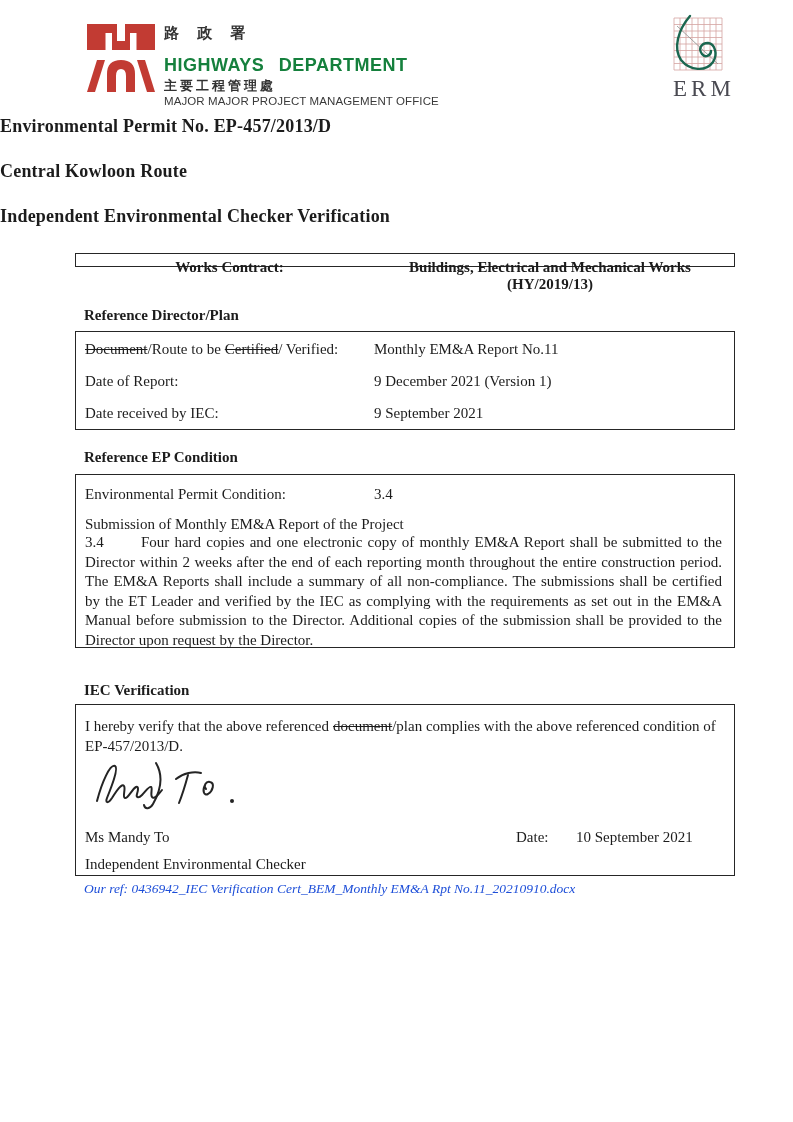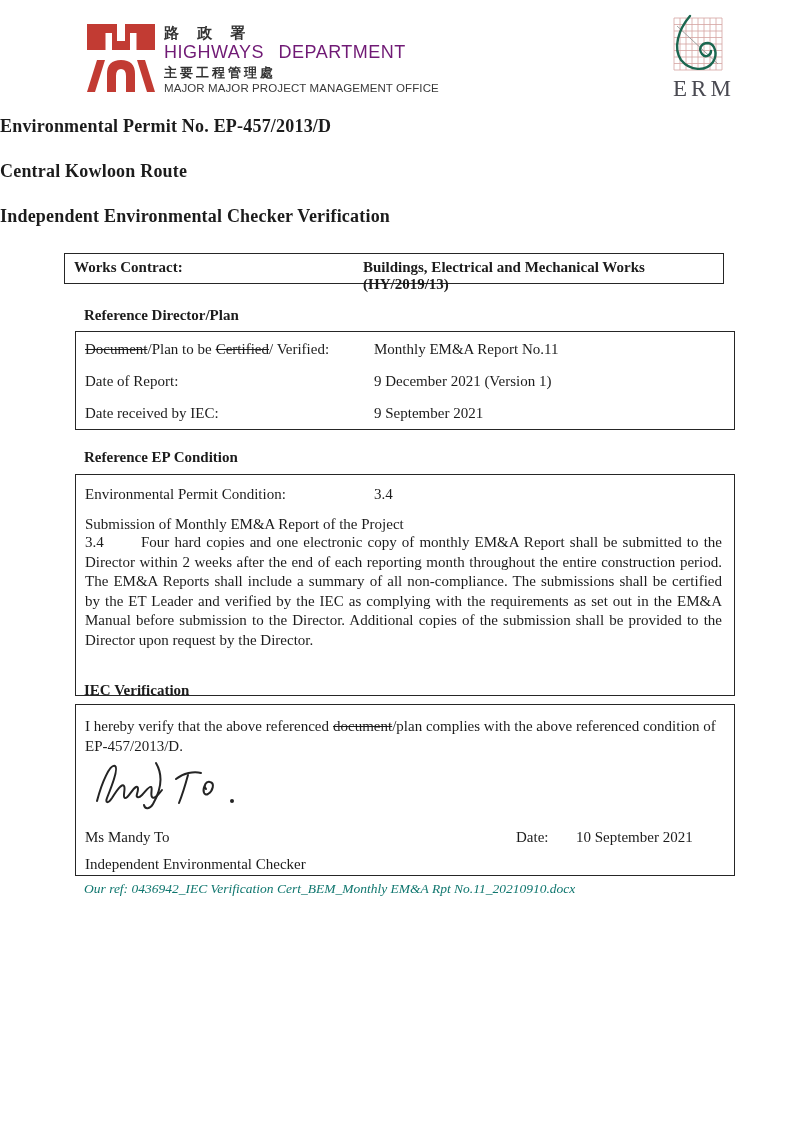--- a/index.html
+++ b/index.html
@@ -14,33 +14,33 @@
   .lbl { width:289px; flex:none; }
   .strike { text-decoration:line-through; }
   .title { left:0; width:793px; text-align:left; font-size:18px; font-weight:bold; letter-spacing:0.2px; }
   .sec-heading { font-size:15px; font-weight:bold; }
   .cell-text { font-size:15px; }
   .pre { white-space:pre-wrap; }
 
   
   .hd-text { left:164px; top:24px; color:#333; font-family:"Liberation Sans", sans-serif; }
   .hd-zh1 { font-size:15px; font-weight:bold; letter-spacing:7px; line-height:17px; }
-  .hd-en1 { font-size:18px; font-weight:normal; letter-spacing:0.5px; word-spacing:9px; line-height:20px; margin-top:1px; color:#701a75; }
+  .hd-en1 { font-size:18px; font-weight:bold; letter-spacing:0.5px; word-spacing:9px; line-height:20px; margin-top:14px; color:#15803d; }
   .hd-zh2 { font-size:13px; font-weight:bold; letter-spacing:3px; line-height:15px; margin-top:3px; }
   .hd-en2 { font-size:11.5px; letter-spacing:0.1px; line-height:13px; margin-top:2px; color:#3a3a3a; }
 
   
   .ref-row { height:32px; padding-left:9px; font-size:15px; display:flex; }
   .works-value { font-weight:bold; }
 
   .clause { text-align:justify; line-height:19.6px; font-size:15px; padding-right:2px; }
   .clause-no { display:inline-block; width:56px; }
 
   .statement { line-height:20px; font-size:15px; }
-  .footer-ref { font-style:italic; font-size:13.5px; color:#0f766e; }
+  .footer-ref { font-style:italic; font-size:13.5px; color:#1d4ed8; }
 </style>
 </head>
 <body>
 
 <div class="page">
 
   <div class="abs" style="left:85px; top:24px;">
     <svg width="72" height="70" viewBox="0 0 72 70">
       <g fill="#c23b33">
         <rect x="2" y="0" width="30" height="9"></rect>
@@ -89,48 +89,48 @@
       <line x1="17" y1="12" x2="58" y2="50" stroke="#999999" stroke-width="0.9"></line>
       <path d="M30,2 C18,16 13,34 21,46 C30,57 46,58 53,48 C58,40 55,30 48,29 C41,29 38,35 42,40 C45,44 51,42 51,37" fill="none" stroke="#1b6750" stroke-width="2.4" stroke-linecap="round"></path>
       <text x="13" y="82" font-family="Liberation Serif, serif" font-size="23" letter-spacing="4" fill="#4a4a52">ERM</text>
     </svg>
   </div>
 
   <div class="abs title" style="top:116px;">Environmental Permit No. EP-457/2013/D</div>
   <div class="abs title" style="top:161px;">Central Kowloon Route</div>
   <div class="abs title" style="top:206px;">Independent Environmental Checker Verification</div>
 
-  <div class="abs box" style="left:64px; top:253px; width:660px; height:31px;">
+  <div class="abs box" style="left:75px; top:253px; width:660px; height:14px;text-align:center;">
     <div class="row" style="padding:5px 8px 0 9px; font-size:15px;">
       <div class="lbl b">Works Contract:</div>
       <div class="works-value pre">Buildings, Electrical and Mechanical Works  (HY/2019/13)</div>
     </div>
   </div>
 
   <div class="abs sec-heading" style="left:84px; top:307px;">Reference Director/Plan</div>
 
   <div class="abs box" style="left:75px; top:331px; width:660px; height:99px; padding-top:9px;">
     <div class="ref-row">
-      <div class="lbl"><span class="strike">Document</span><span>/Plan to be</span><span class="strike" style="margin-left:4px;">Certified</span><span>/ Verified:</span>
+      <div class="lbl"><span class="strike">Document</span><span>/Route to be</span><span class="strike" style="margin-left:4px;">Certified</span><span>/ Verified:</span>
       </div>
       <div>Monthly EM&amp;A Report No.11</div>
     </div>
     <div class="ref-row">
       <div class="lbl">Date of Report:</div>
       <div>9 December 2021 (Version 1)</div>
     </div>
     <div class="ref-row">
       <div class="lbl">Date received by IEC:</div>
       <div>9 September 2021</div>
     </div>
   </div>
 
   <div class="abs sec-heading" style="left:84px; top:449px;">Reference EP Condition</div>
 
-  <div class="abs box" style="left:75px; top:474px; width:660px; height:222px; padding:11px 10px 0 9px;">
+  <div class="abs box" style="left:75px; top:474px; width:660px; height:174px; padding:11px 10px 0 9px;">
     <div class="row cell-text">
       <div class="lbl">Environmental Permit Condition:</div>
       <div>3.4</div>
     </div>
     <div class="cell-text" style="margin-top:13px;">Submission of Monthly EM&amp;A Report of the Project</div>
     <div class="clause"><span class="clause-no">3.4</span><span>Four hard copies and one electronic copy of monthly EM&amp;A Report shall be submitted to the Director within 2 weeks after the end of each reporting month throughout the entire construction period. The EM&amp;A Reports shall include a summary of all non-compliance. The submissions shall be certified by the ET Leader and verified by the IEC as complying with the requirements as set out in the EM&amp;A Manual before submission to the Director. Additional copies of the submission shall be provided to the Director upon request by the Director.</span>
     </div>
   </div>
 
   <div class="abs sec-heading" style="left:84px; top:682px;">IEC Verification</div>

